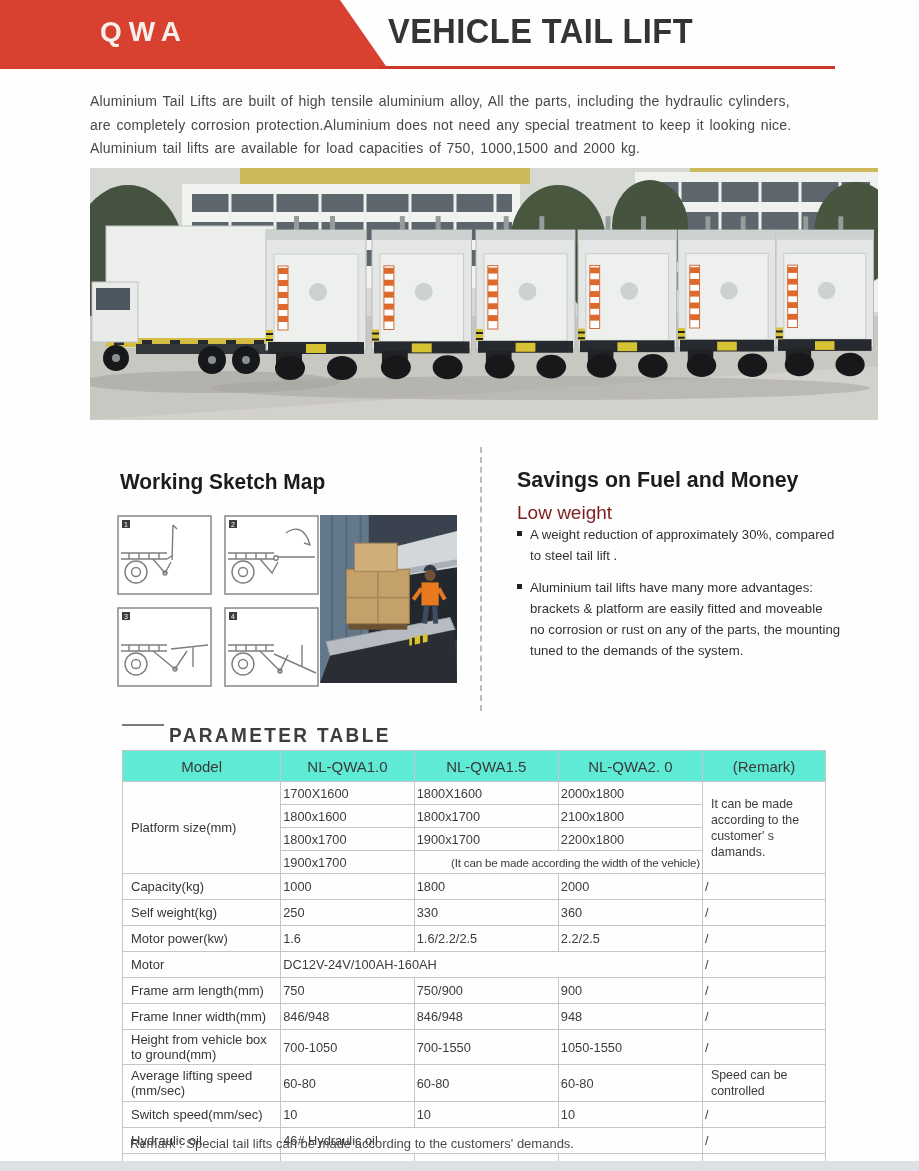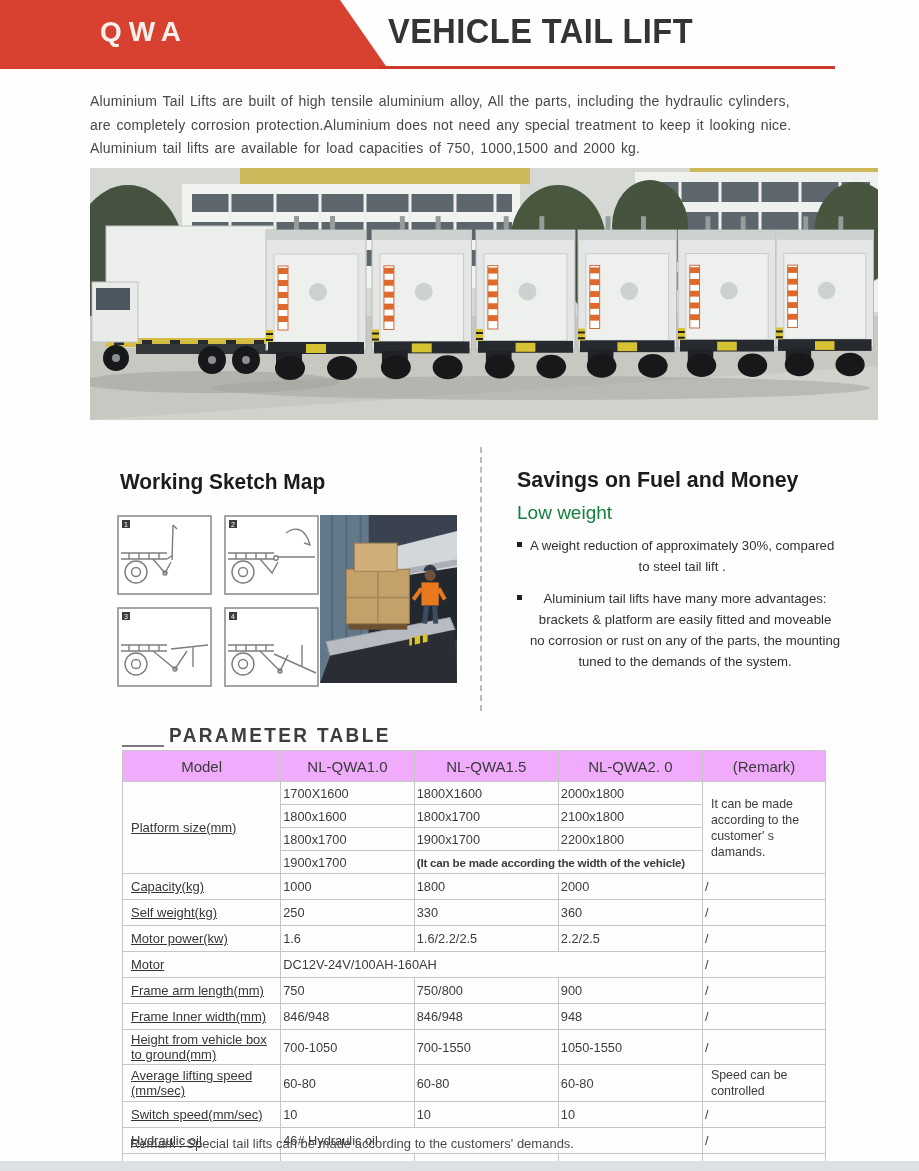--- a/index.html
+++ b/index.html
@@ -31,40 +31,40 @@
     transform:scaleX(.95);transform-origin:left;white-space:nowrap;}
   .sketch-grid{position:absolute;left:5px;top:70px;}
   .sketch-box{position:absolute;width:95px;height:80px;}
   .sketch-box svg{display:block;width:100%;height:100%;}
   .sb1{left:0;top:0;} .sb2{left:107px;top:0;} .sb3{left:0;top:92px;} .sb4{left:107px;top:92px;}
   .worker-photo{position:absolute;left:208px;top:70px;width:137px;height:168px;}
   .worker-photo svg{display:block;width:100%;height:100%;}
   .right-col{position:absolute;left:517px;top:0;width:335px;}
   .savings-title{margin-top:22px;font-size:22.5px;font-weight:bold;color:#1c1c1c;
     transform:scaleX(.95);transform-origin:left;white-space:nowrap;}
-  .low-weight{margin-top:9px;font-size:19px;color:#15803d;}
-  .bullets{margin-top:11px;padding:0;list-style:none;text-align:center;}
+  .low-weight{margin-top:9px;font-size:19px;color:#7f1d1d;}
+  .bullets{margin-top:0;padding:0;list-style:none;}
   .bullet{display:flex;margin-bottom:11px;}
   .bullet .marker{width:5px;height:5px;background:#1f1f1f;margin:7px 8px 0 0;flex:none;}
   .bullet .lines{font-size:13.2px;line-height:21px;color:#313131;}
   
-  .param-heading{position:absolute;left:122px;top:724px;display:flex;align-items:flex-end;}
+  .param-heading{position:absolute;left:122px;top:724px;display:flex;align-items:flex-start;}
   .param-heading .dash{width:42px;height:2px;background:#7a7a7a;margin-right:5px;}
   .param-heading .txt{font-size:20px;font-weight:bold;letter-spacing:2.5px;color:#3d3d3d;
     transform:scaleX(.95);transform-origin:left;white-space:nowrap;}
   .pt-wrap{position:absolute;left:122px;top:750px;width:704px;}
   table.pt{border-collapse:collapse;width:100%;table-layout:fixed;}
   .pt th,.pt td{border:1px solid #c6c6c6;font-weight:normal;}
-  .pt thead th{background:#f0abfc;font-size:15px;color:#3a3a3a;height:28px;}
+  .pt thead th{background:#5eead4;font-size:15px;color:#3a3a3a;height:28px;}
   .pt td{font-size:12.8px;color:#3c3c3c;}
   .pt td.c{text-align:left;height:20px;padding:1px 2px;}
   .pt tr.std td{height:21px;}
-  .pt td.lbl{text-align:left;padding:2px 4px 2px 8px;font-size:13px;color:#363636;line-height:15px;text-decoration:underline;}
+  .pt td.lbl{text-align:left;padding:2px 4px 2px 8px;font-size:13px;color:#363636;line-height:15px;}
   .pt td.rmk{font-size:12.4px;text-align:left;padding:2px 13px 2px 8px;line-height:16px;}
-  .pt td.note{font-size:11.6px;text-align:left;letter-spacing:-.2px;font-weight:bold;}
+  .pt td.note{font-size:11.6px;text-align:right;letter-spacing:-.2px;}
   .remark-line{position:absolute;left:130px;top:1136px;font-size:13px;color:#4a4a4a;}
   .bottom-strip{position:absolute;left:0;bottom:0;width:919px;height:10px;background:#dde0e4;}
 </style>
 </head>
 <body>
 
 <div class="header">
   <div class="red-shape"></div>
   <div class="red-line"></div>
   <div class="brand">QWA</div>
@@ -358,21 +358,21 @@
           <td class="c">/</td>
         </tr>
         <tr class="std">
           <td class="lbl">Motor</td>
           <td class="c" colspan="3">DC12V-24V/100AH-160AH</td>
           <td class="c">/</td>
         </tr>
         <tr class="std">
           <td class="lbl">Frame arm length(mm)</td>
           <td class="c">750</td>
-          <td class="c">750/800</td>
+          <td class="c">750/900</td>
           <td class="c">900</td>
           <td class="c">/</td>
         </tr>
         <tr class="std">
           <td class="lbl">Frame Inner width(mm)</td>
           <td class="c">846/948</td>
           <td class="c">846/948</td>
           <td class="c">948</td>
           <td class="c">/</td>
         </tr>

